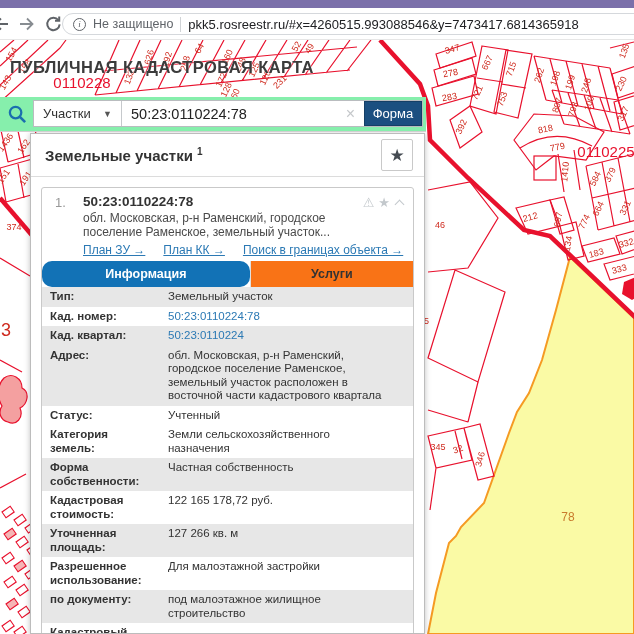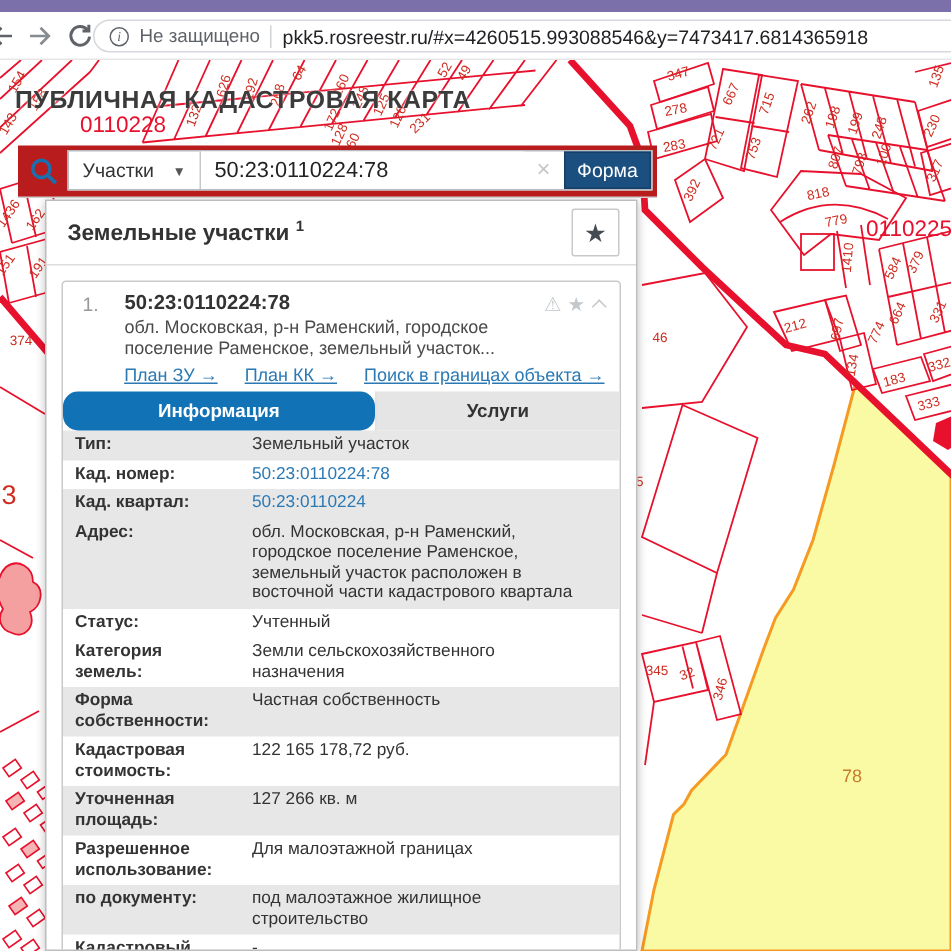--- a/index.html
+++ b/index.html
@@ -23,22 +23,22 @@
   .url-text { color:#202124; font-size:13px; white-space:nowrap; overflow:hidden; }
 
   
   .map-area { position:absolute; top:40px; left:0; width:634px; height:594px; background:#fff; }
   .map-title { position:absolute; top:18px; left:10px; font-size:16.5px; font-weight:bold;
                color:#3b3b3b; letter-spacing:.4px; white-space:nowrap;
                text-shadow:0 0 2px #fff; z-index:2; }
   #map text { font-family:"Liberation Sans", sans-serif; }
 
   
-  .search-bar { position:absolute; top:97px; left:0; width:426px; height:35px; background:#b91c1c;
-                border-bottom:1px solid #cfcfcf; z-index:5;margin-left:12px; }
+  .search-bar { position:absolute; top:97px; left:0; width:426px; height:35px; background:#86efac;
+                border-bottom:1px solid #cfcfcf; z-index:5; }
   .search-toggle { position:absolute; left:7px; top:7px; width:21px; height:21px; }
   .search-group { position:absolute; left:33px; top:3px; right:3px; bottom:4px;
                   border:1px solid #b9bcbf; background:#fff; display:flex; align-items:stretch; }
   .search-category { width:88px; display:flex; align-items:center; padding:0 9px;
                      border-right:1px solid #c6c9cc; font-size:13px; color:#333; cursor:pointer; }
   .search-category .caret { margin-left:auto; font-size:9px; color:#555; }
   .search-input { flex:1; border:none; outline:none; font-family:"Liberation Sans",sans-serif;
                   font-size:14.5px; color:#222; padding:0 9px; min-width:0; }
   .clear-btn { align-self:center; color:#c4c7ca; font-size:16px; padding:0 9px; cursor:pointer; }
   .search-button { width:58px; background:#1b4f80; border:1px solid #153f66; color:#fff;
@@ -58,25 +58,25 @@
   .result-card { border:1px solid #c9c9c9; border-radius:3px; overflow:hidden; }
   .result-item { position:relative; padding:6px 10px 4px 10px; }
   .item-index { position:absolute; left:13px; top:7px; color:#999; font-size:13px; }
   .item-title { margin-left:31px; font-size:13.5px; font-weight:bold; color:#333; line-height:16px; }
   .item-icons { position:absolute; right:9px; top:7px; display:flex; align-items:center; gap:4px;
                 color:#c3c8cc; font-size:13px; }
   .chev-up { width:7px; height:7px; border-left:1.8px solid #c3c8cc; border-top:1.8px solid #c3c8cc;
              transform:rotate(45deg); margin:3px 1px 0 2px; }
   .item-address { margin-left:31px; margin-right:52px; font-size:12px; color:#4a4a4a;
                   line-height:13.5px; margin-top:2px; }
-  .item-links { margin-left:31px; margin-top:4px; display:flex; gap:18px;justify-content:flex-end; }
+  .item-links { margin-left:31px; margin-top:4px; display:flex; gap:18px; }
   .rlink { color:#2b79b4; font-size:12px; text-decoration:underline; cursor:pointer; white-space:nowrap; }
   .tabs { display:flex; height:26px; }
   .tab { display:flex; align-items:center; justify-content:center; font-size:12.5px;
-         font-weight:bold; color:#333; background:#e5e5e5; cursor:pointer; }
+         font-weight:bold; color:#333; background:#f97316; cursor:pointer; }
   .tab:first-child { width:56%;border-radius:10px; }
   .tab:last-child { flex:1; border-left:1px solid #e0e0e0; }
   .tab.active { background:#1272b6; color:#fff; border:none; }
   .irow { display:flex; padding:3px 8px; }
   .irow.gray { background:#e7e7e7; }
   .ilabel { width:118px; flex-shrink:0; font-size:11.5px; font-weight:bold; color:#333;
             line-height:13.5px; padding-right:14px; }
   .ival { flex:1; font-size:11.5px; color:#333; line-height:13.5px; padding-right:20px; }
   .ival.vlink { color:#2b79b4; cursor:pointer; }
 </style>
@@ -335,21 +335,21 @@
           <div class="irow">
             <div class="ilabel">Кадастровая стоимость:</div>
             <div class="ival">122 165 178,72 руб.</div>
           </div>
           <div class="irow gray">
             <div class="ilabel">Уточненная площадь:</div>
             <div class="ival">127 266 кв. м</div>
           </div>
           <div class="irow">
             <div class="ilabel">Разрешенное использование:</div>
-            <div class="ival">Для малоэтажной границах</div>
+            <div class="ival">Для малоэтажной застройки</div>
           </div>
           <div class="irow gray">
             <div class="ilabel">по документу:</div>
             <div class="ival">под малоэтажное жилищное строительство</div>
           </div>
           <div class="irow">
             <div class="ilabel">Кадастровый инженер:</div>
             <div class="ival">-</div>
           </div>
         </div>

